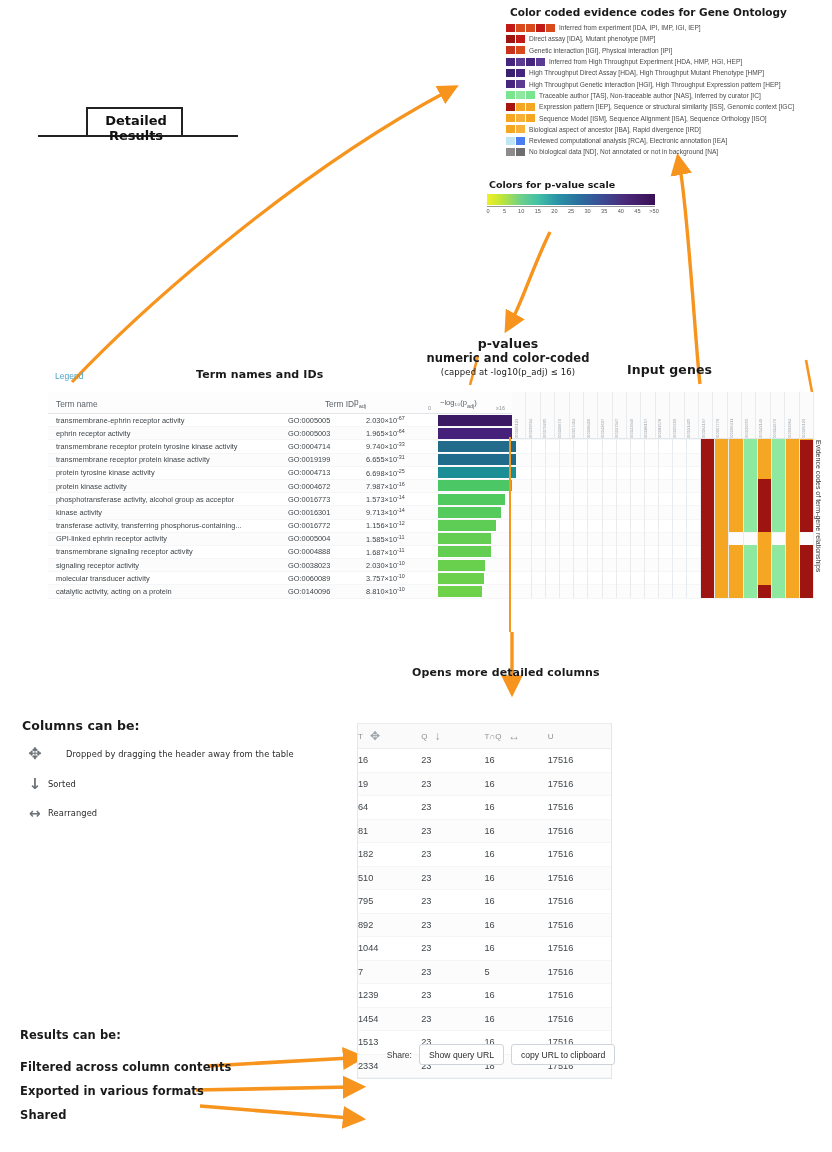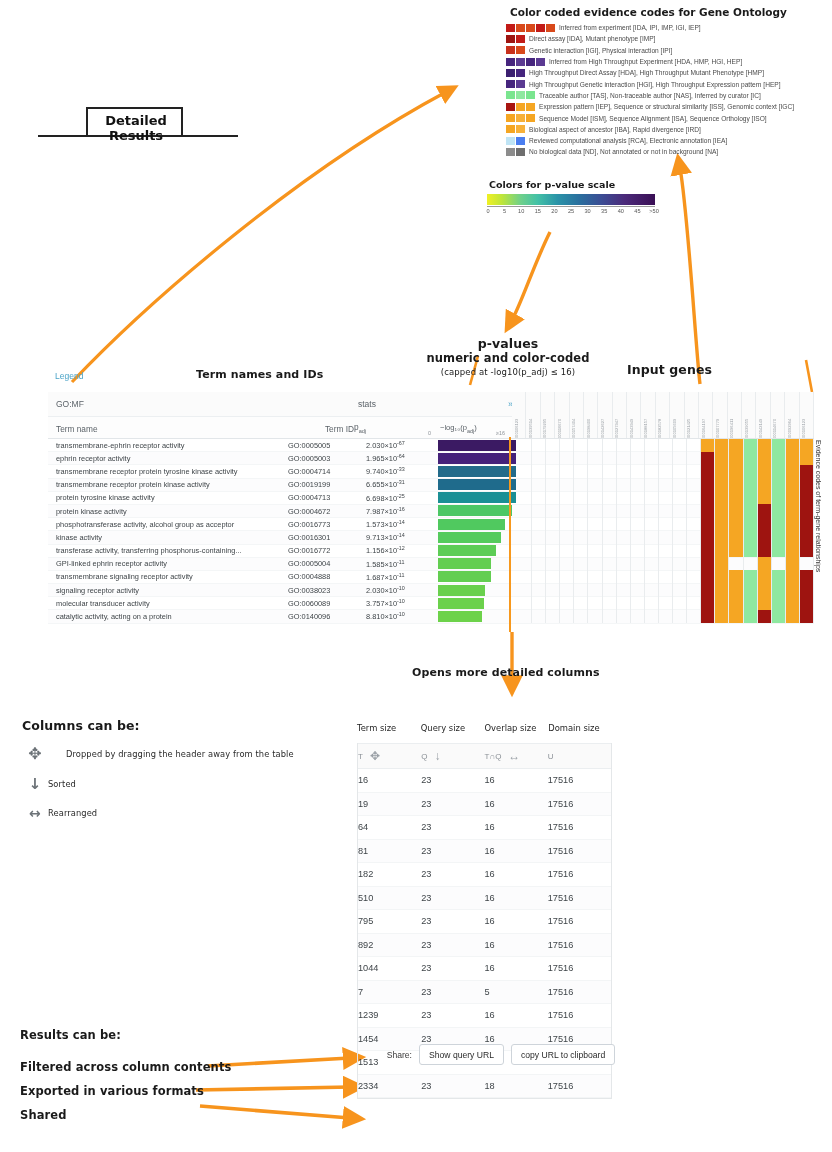--- a/index.html
+++ b/index.html
@@ -304,25 +304,20 @@
   <div class="l1">p-values</div>
   <div class="l2">numeric  and color-coded</div>
   <div class="l3">(capped at -log10(p_adj)  ≤ 16)</div>
 </div>
 <div class="abs anno anno-lg" id="lbl-genes">Input genes</div>
 <div class="abs" id="lbl-legend-link">Legend</div>
 <div class="abs" id="lbl-evcodes">Evidence codes of term-gene relationships</div>
 <div class="abs anno" id="lbl-opens">Opens more detailed columns</div>
 
 <div class="abs" id="rtable">
-  <div class="grp">
-    <div class="g1">GO:MF</div>
-    <div class="g2">stats</div>
-    <div class="g3">»</div>
-  </div>
   <div class="hrow">
     <div class="c c-name">Term name</div>
     <div class="c c-id">Term ID</div>
     <div class="c c-padj">
       <span>p</span><sub style="font-size:5.6px">adj</sub>
     </div>
     <div class="c c-bar">
       <span class="ttl"><span>−log₁₀(p</span><sub style="font-size:5.4px">adj</sub><span>)</span></span>
       <span class="z0">0</span>
       <span class="z16">≥16</span>
@@ -846,26 +841,20 @@
         <div class="tx">Sorted</div>
       </div>
       <div class="row">
         <div class="ic" style="font-size: 14px;">↔</div>
         <div class="tx">Rearranged</div>
       </div>
     </div>
 </div>
 
 <div class="abs" id="dtable">
-  <div class="dhdr" id="dt-hdr">
-      <div>Term size</div>
-      <div>Query size</div>
-      <div>Overlap size</div>
-      <div>Domain size</div>
-    </div>
   <div class="dframe">
     <div class="dsub" id="dt-sub">
         <div>
           <span>T</span>
           <span style="font-size: 12px; color: rgb(154, 160, 166);">✥</span>
         </div>
         <div>
           <span>Q</span>
           <span style="font-size: 12px; color: rgb(154, 160, 166);">↓</span>
         </div>

